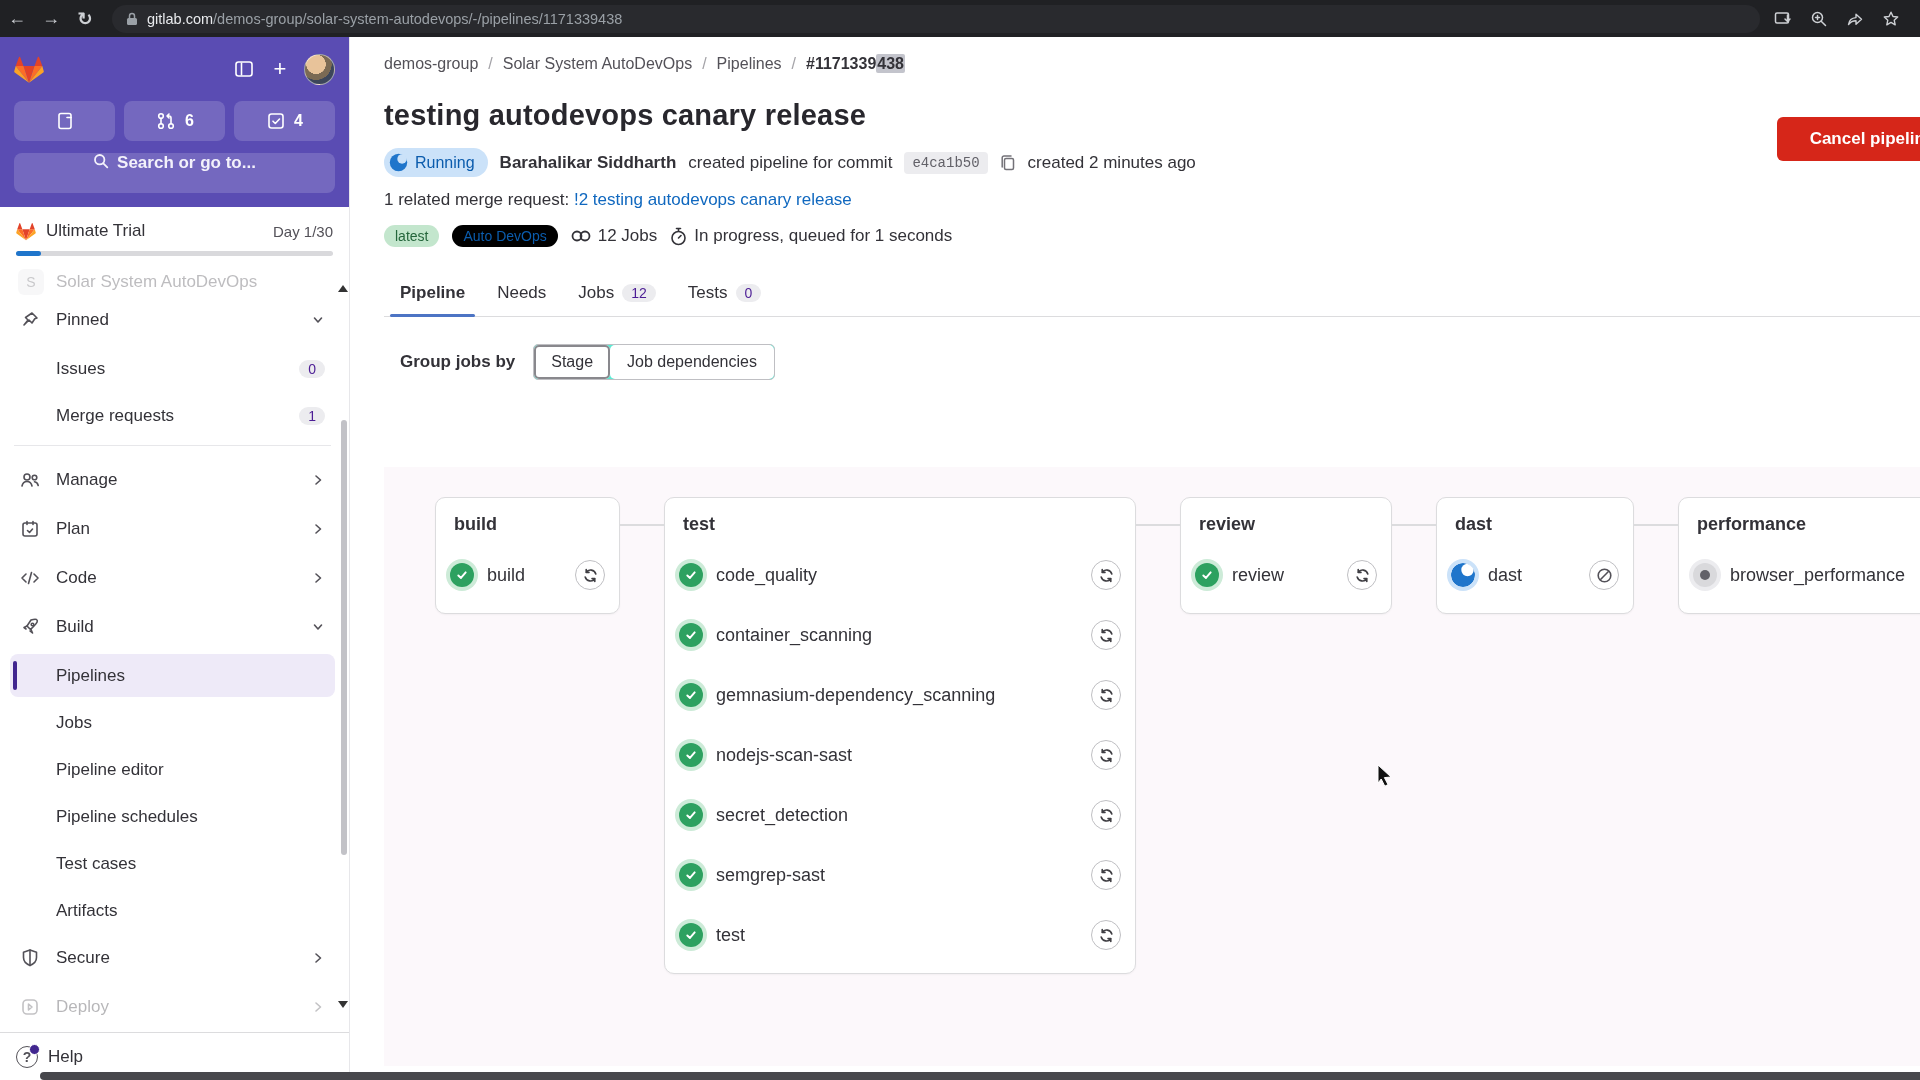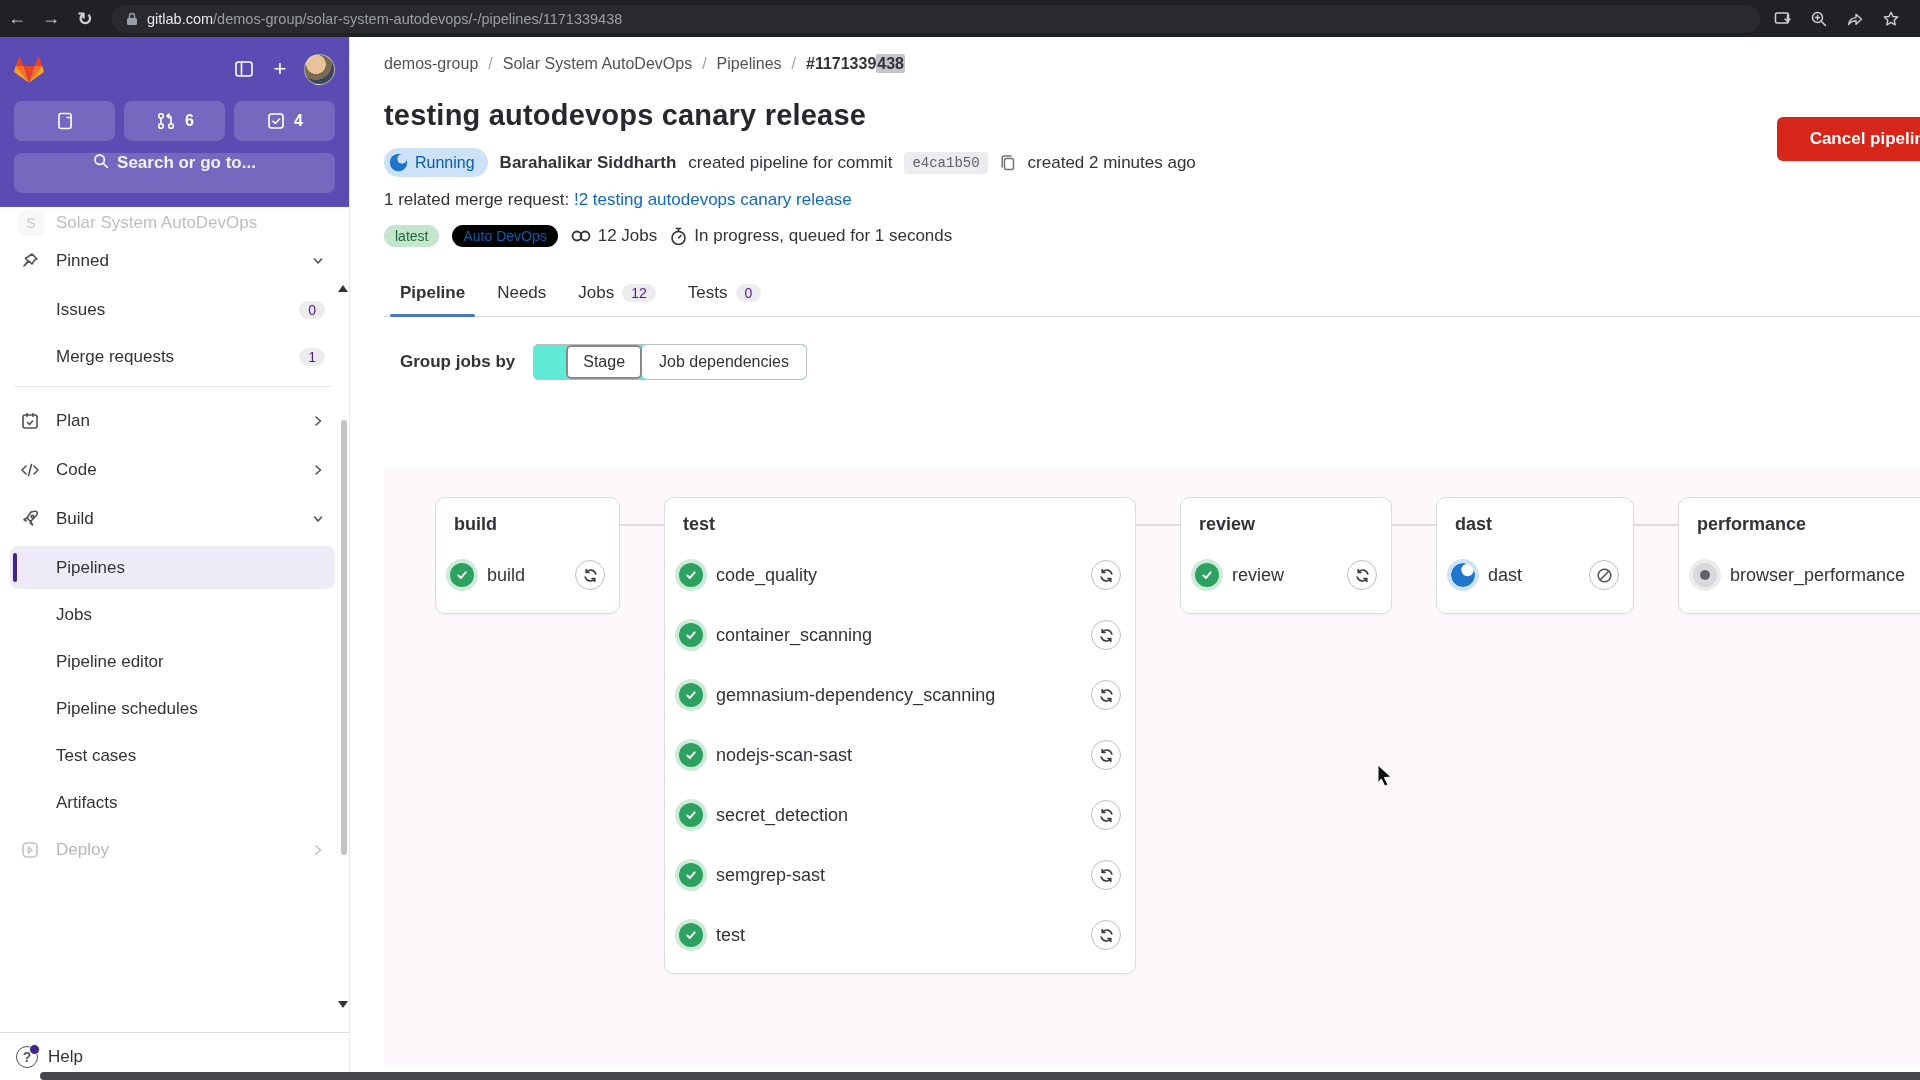--- a/index.html
+++ b/index.html
@@ -85,21 +85,21 @@
   .meta-item { display:flex; align-items:center; gap:7px; }
   .meta-ic { color:#333238; display:flex; }
 
   #tabs { margin:26px 0 0 34px; display:flex; border-bottom:1px solid #dcdcde; }
   .tab { padding:10px 16px 13px; font-size:17px; color:#333238; display:flex; align-items:center; gap:8px; position:relative; cursor:pointer; }
   .tab.active { font-weight:bold; }
   .tab.active::after { content:''; position:absolute; left:6px; right:6px; bottom:-1px; height:3px; border-radius:2px; background:#4d74c4; }
 
   #groupby-row { margin:27px 0 0 50px; display:flex; align-items:center; gap:18px; }
   #groupby-label { font-size:17px; font-weight:bold; }
-  #seg-group { display:inline-flex; border:1px solid #bfbfc3; border-radius:5px; background:#5eead4;padding-left:32px; }
+  #seg-group { display:inline-flex; border:1px solid #bfbfc3; border-radius:5px; background:#5eead4; }
   .seg { padding:8px 17px; font-size:16px; color:#333238; cursor:pointer; border-radius:5px; background:#fff; border:none; font-family:inherit; }
   .seg.selected { box-shadow:0 0 0 2px #89888d inset; }
 
   #graph { position:absolute; left:34px; right:0; top:430px; bottom:14px; background:#fcf8fb; overflow:hidden; display:flex; align-items:flex-start; gap:44px; padding:30px 0 0 51px; }
   .stage { background:#fff; border:1px solid #dcdcde; border-radius:10px; padding:14px; position:relative; flex:0 0 auto; box-shadow:0 1px 2px rgba(0,0,0,.04); }
   .stage + .stage::before { content:''; position:absolute; left:-45px; top:26px; width:45px; height:2px; background:#dcdcde; }
   .stage-header { font-size:18px; font-weight:bold; color:#333238; margin:2px 0 16px 4px; }
   .job { display:flex; align-items:center; gap:13px; height:48px; margin-bottom:12px; white-space:nowrap; }
   .job:last-child { margin-bottom:0; }
   .job-name { font-size:18px; color:#333238; overflow:hidden; }
@@ -219,20 +219,40 @@
         </div>
       <div id="sb-search">
         <svg width="16" height="16" viewBox="0 0 16 16">
             <circle cx="6.7" cy="6.7" r="4.7" stroke="#f3f1fb" stroke-width="1.8" fill="none"></circle>
             <line x1="10.3" y1="10.3" x2="14.3" y2="14.3" stroke="#f3f1fb" stroke-width="1.8" stroke-linecap="round"></line>
           </svg>
         <span>Search or go to...</span>
       </div>
     </div>
 
+    <div id="sb-trial">
+      <div id="sb-trial-row">
+        <span>
+          <svg width="20" height="19" viewBox="0 0 25 24">
+            <path fill="#e24329" d="m12.5 23-4.6-14h9.2z"></path>
+            <path fill="#fc6d26" d="M12.5 23 7.9 9H1.4z"></path>
+            <path fill="#fca326" d="M1.4 9 .2 13.4a1 1 0 0 0 .4 1.1L12.5 23z"></path>
+            <path fill="#e24329" d="M1.4 9h6.5L5.1 1.6a.5.5 0 0 0-.9 0z"></path>
+            <path fill="#fc6d26" d="M12.5 23 17.1 9h6.5z"></path>
+            <path fill="#fca326" d="m23.6 9 1.2 4.4a1 1 0 0 1-.4 1.1L12.5 23z"></path>
+            <path fill="#e24329" d="M23.6 9h-6.5l2.8-7.4a.5.5 0 0 1 .9 0z"></path>
+          </svg>
+        </span>
+        <span>Ultimate Trial</span>
+        <span id="sb-trial-day">Day 1/30</span>
+      </div>
+      <div id="sb-progress">
+          <div id="sb-progress-fill"></div>
+        </div>
+    </div>
 
     <div id="sb-scroll">
       <div id="ctx-item">
         <span id="ctx-avatar">S</span>
         <span>Solar System AutoDevOps</span>
       </div>
       <div id="nav-list">
           <div class="nav-item">
     <span class="nav-ico">
               <svg width="20" height="20" viewBox="0 0 20 20" fill="none" stroke="currentColor" stroke-width="1.6" stroke-linecap="round" stroke-linejoin="round">
@@ -256,20 +276,36 @@
           <div class="nav-item indent">
 
     <span class="nav-label">Merge requests</span>
     <span class="nav-right">
               <span class="count-pill">1</span>
             </span>
   </div>
           <div class="nav-divider"></div>
           <div class="nav-item">
     <span class="nav-ico">
+              <svg width="22" height="20" viewBox="0 0 22 20" fill="none" stroke="currentColor" stroke-width="1.6" stroke-linecap="round" stroke-linejoin="round">
+                <circle cx="8" cy="7" r="3"></circle>
+                <path d="M3 16c.6-3 2.4-4.5 5-4.5s4.4 1.5 5 4.5"></path>
+                <circle cx="15.5" cy="7.5" r="2.3"></circle>
+                <path d="M15.5 11.8c2 .3 3.2 1.6 3.7 3.7"></path>
+              </svg>
+            </span>
+    <span class="nav-label">Manage</span>
+    <span class="nav-right">
+              <svg width="14" height="16" viewBox="0 0 14 16" fill="none" stroke="currentColor" stroke-width="1.6" stroke-linecap="round" stroke-linejoin="round">
+                <path d="M5 4l4.5 4L5 12"></path>
+              </svg>
+            </span>
+  </div>
+          <div class="nav-item">
+    <span class="nav-ico">
               <svg width="20" height="20" viewBox="0 0 20 20" fill="none" stroke="currentColor" stroke-width="1.6" stroke-linecap="round" stroke-linejoin="round">
                 <rect x="3" y="4" width="14" height="13" rx="2"></rect>
                 <path d="M7 2.5v3M13 2.5v3M7.5 11.5l2 2 3-3.5"></path>
               </svg>
             </span>
     <span class="nav-label">Plan</span>
     <span class="nav-right">
               <svg width="14" height="16" viewBox="0 0 14 16" fill="none" stroke="currentColor" stroke-width="1.6" stroke-linecap="round" stroke-linejoin="round">
                 <path d="M5 4l4.5 4L5 12"></path>
               </svg>
@@ -325,20 +361,34 @@
   </div>
           <div class="nav-item indent">
 
     <span class="nav-label">Test cases</span>
 
   </div>
           <div class="nav-item indent">
 
     <span class="nav-label">Artifacts</span>
 
+  </div>
+          <div class="nav-item">
+    <span class="nav-ico">
+              <svg width="20" height="20" viewBox="0 0 20 20" fill="none" stroke="currentColor" stroke-width="1.6" stroke-linecap="round" stroke-linejoin="round">
+                <path d="M10 2l6.5 2.2v5.3c0 4.2-3.2 6.6-6.5 8-3.3-1.4-6.5-3.8-6.5-8V4.2z"></path>
+                <path d="M10 2v15.5"></path>
+              </svg>
+            </span>
+    <span class="nav-label">Secure</span>
+    <span class="nav-right">
+              <svg width="14" height="16" viewBox="0 0 14 16" fill="none" stroke="currentColor" stroke-width="1.6" stroke-linecap="round" stroke-linejoin="round">
+                <path d="M5 4l4.5 4L5 12"></path>
+              </svg>
+            </span>
   </div>
           <div class="nav-item faded">
     <span class="nav-ico">
               <svg width="20" height="20" viewBox="0 0 20 20" fill="none" stroke="currentColor" stroke-width="1.6" stroke-linecap="round" stroke-linejoin="round">
                 <rect x="3" y="3" width="14" height="14" rx="4"></rect>
                 <path d="M8.5 7l3.5 3-3.5 3z"></path>
               </svg>
             </span>
     <span class="nav-label">Deploy</span>
     <span class="nav-right">

